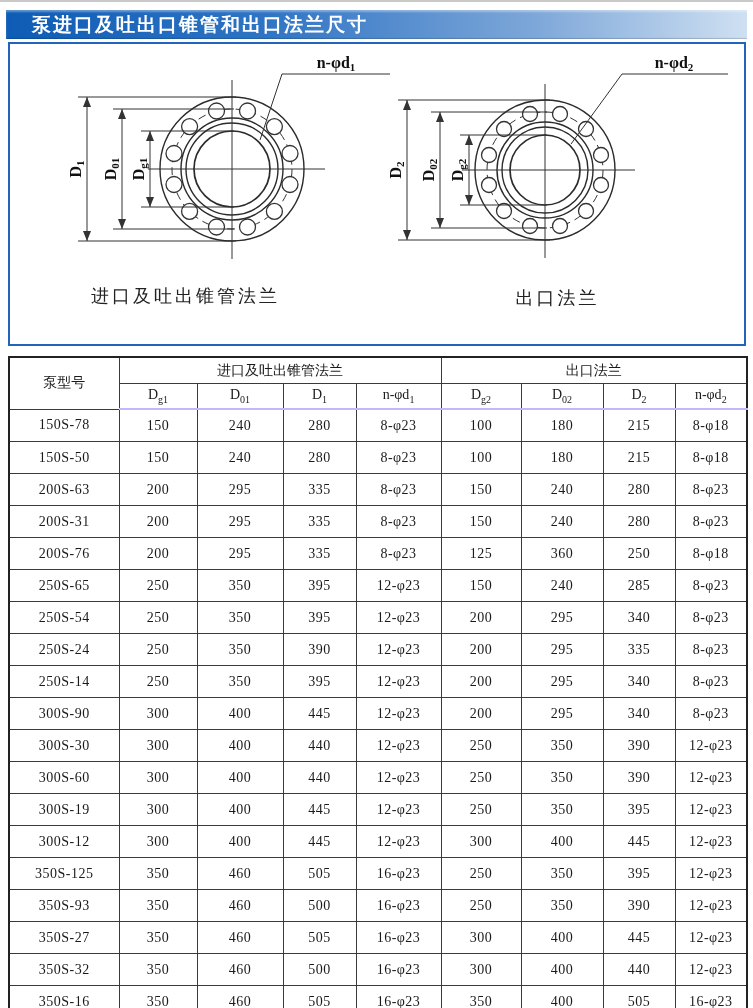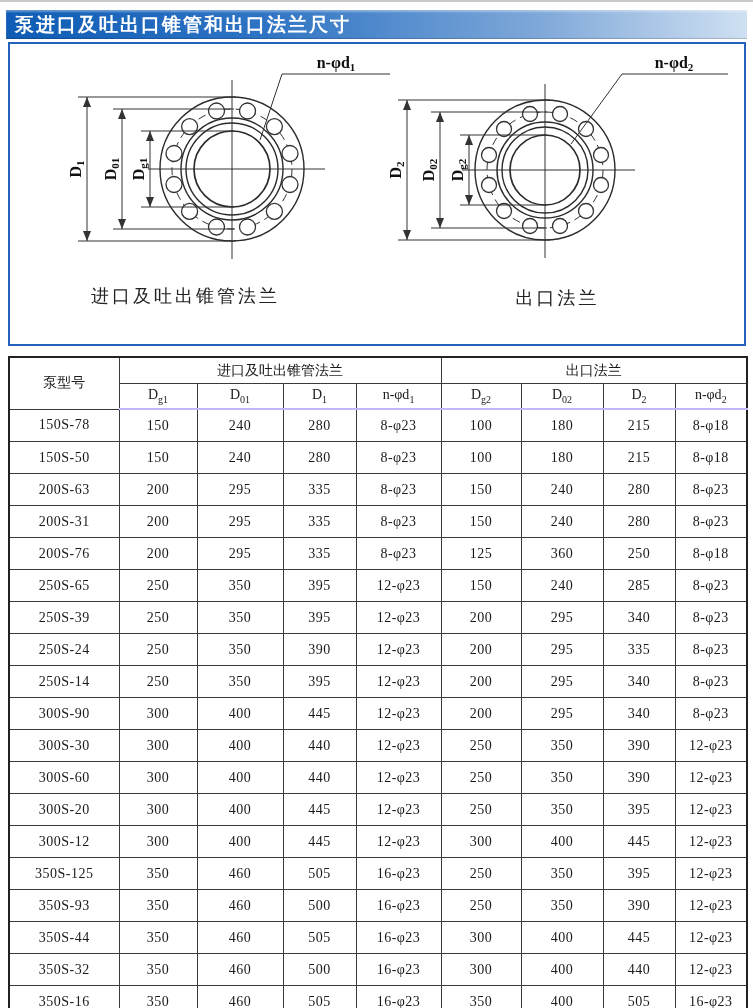--- a/index.html
+++ b/index.html
@@ -8,21 +8,21 @@
     font-family:"Liberation Serif","DejaVu Serif",serif;
   }
   .top-strip { position:absolute; top:0; left:0; width:753px; height:2px; background:#c9c9c9; }
   .title-bar {
     position:absolute; top:10px; left:6px; width:741px; height:29px;
     background:linear-gradient(90deg,#0e5cb5 0%,#2f74c4 35%,#7fa8d9 72%,#cfe0f2 100%);
     box-shadow:inset 0 2px 2px rgba(255,255,255,.35), inset 0 -1px 1px rgba(0,0,0,.18);
     display:flex; align-items:center;
   }
   .title-bar .title-text {
-    color:#ffffff; font-size:19px; font-weight:bold; padding-left:9px; letter-spacing:2px;
+    color:#ffffff; font-size:19px; font-weight:bold; padding-left:26px; letter-spacing:2px;
   }
   .diagram-panel {
     position:absolute; top:42px; left:8px; width:734px; height:300px;
     border:2px solid #2463bd; background:#ffffff;
   }
   .diagram-panel svg { position:absolute; top:0; left:0; }
   .caption {
     position:absolute; font-size:18px; color:#222; text-align:center; letter-spacing:3px;
     white-space:nowrap;
   }
@@ -245,21 +245,21 @@
       <td>250</td>
       <td>350</td>
       <td>395</td>
       <td>12-φ23</td>
       <td>150</td>
       <td>240</td>
       <td>285</td>
       <td>8-φ23</td>
     </tr>
       <tr>
-      <td>250S-39</td>
+      <td>250S-54</td>
       <td>250</td>
       <td>350</td>
       <td>395</td>
       <td>12-φ23</td>
       <td>200</td>
       <td>295</td>
       <td>340</td>
       <td>8-φ23</td>
     </tr>
       <tr>
@@ -311,21 +311,21 @@
       <td>300</td>
       <td>400</td>
       <td>440</td>
       <td>12-φ23</td>
       <td>250</td>
       <td>350</td>
       <td>390</td>
       <td>12-φ23</td>
     </tr>
       <tr>
-      <td>300S-20</td>
+      <td>300S-19</td>
       <td>300</td>
       <td>400</td>
       <td>445</td>
       <td>12-φ23</td>
       <td>250</td>
       <td>350</td>
       <td>395</td>
       <td>12-φ23</td>
     </tr>
       <tr>
@@ -355,21 +355,21 @@
       <td>350</td>
       <td>460</td>
       <td>500</td>
       <td>16-φ23</td>
       <td>250</td>
       <td>350</td>
       <td>390</td>
       <td>12-φ23</td>
     </tr>
       <tr>
-      <td>350S-44</td>
+      <td>350S-27</td>
       <td>350</td>
       <td>460</td>
       <td>505</td>
       <td>16-φ23</td>
       <td>300</td>
       <td>400</td>
       <td>445</td>
       <td>12-φ23</td>
     </tr>
       <tr>

